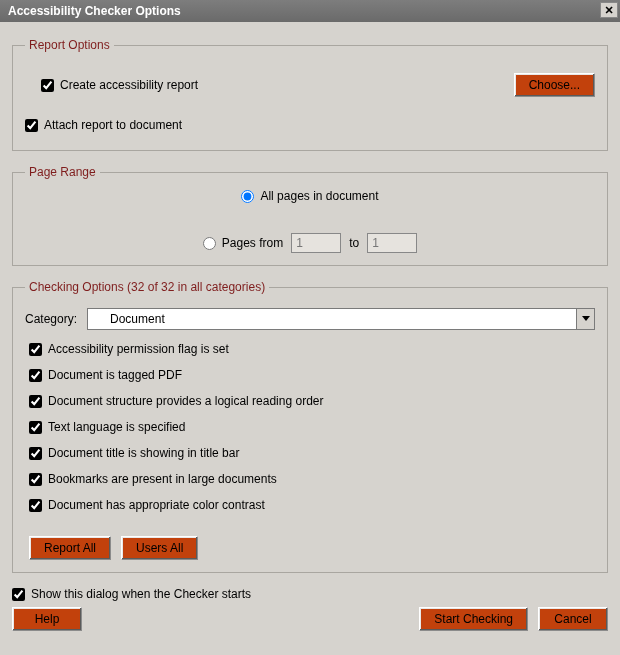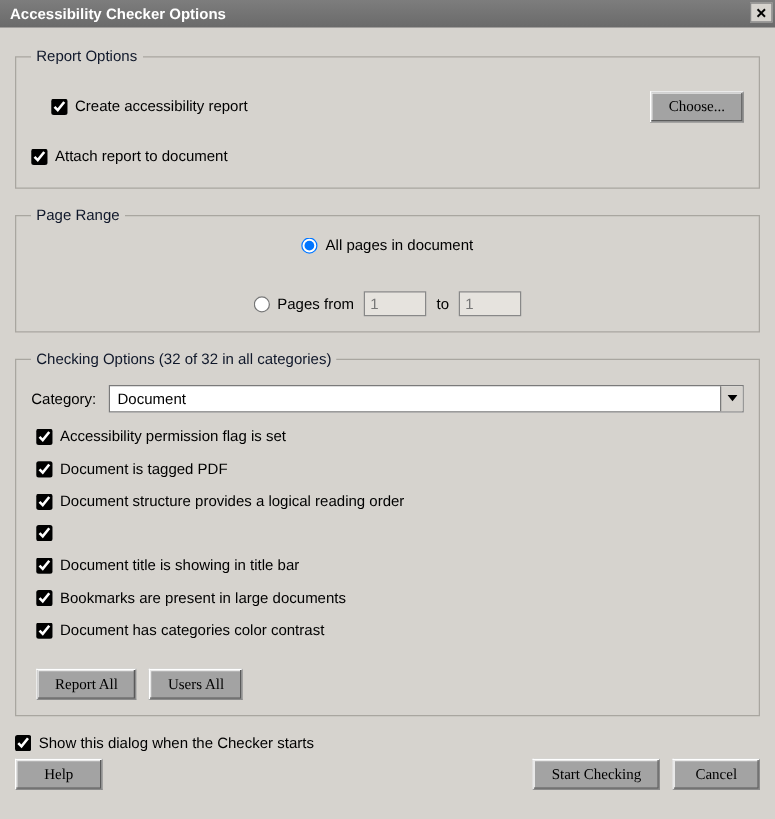--- a/index.html
+++ b/index.html
@@ -45,44 +45,44 @@
   }
   fieldset.group {
     border: 1px solid #a9a6a0;
     margin: 6px 0 14px 0;
     padding: 10px 12px 12px 12px;
     position: relative;
   }
   fieldset.group legend {
     padding: 0 4px;
     font-size: 12px;
-    color: #0f172a;
+    color: #7f1d1d;
     background: #d6d3ce;
   }
   .chk {
     display: flex;
     align-items: center;
     gap: 6px;
     margin: 6px 0;
   }
   .chk input[type=checkbox] {
     width: 13px;
     height: 13px;
     accent-color: #000;
     margin: 0;
   }
   .btn {
-    background: #a3a3a3;
+    background: #c2410c;
     border: 1px solid #8b8b8b;
     border-top-color: #fff;
     border-left-color: #fff;
     box-shadow: inset -1px -1px 0 #5a5a5a, inset 1px 1px 0 #e8e8e8;
     padding: 4px 14px;
     font-size: 12px;
-    font-family: Liberation Serif, serif;
+    font-family: Liberation Sans, sans-serif;
     cursor: default;
     min-width: 70px;
     text-align: center;
   }
   .btn.wide { min-width: 100px; }
   .folder-row {
     display: flex;
     align-items: center;
     gap: 18px;
     margin-bottom: 10px;
@@ -120,21 +120,21 @@
     margin: 4px 0 12px 0;
   }
   .cat-select {
     flex: 1;
     height: 22px;
     border: 1px solid #7a7a7a;
     background: #fff;
     display: flex;
     align-items: center;
     justify-content: space-between;
-    padding-left: 6px;
+    padding-left: 22px;
     font-size: 12px;
   }
   .cat-select .arrow {
     width: 18px;
     height: 20px;
     border-left: 1px solid #7a7a7a;
     background: #d6d3ce;
     display: flex;
     align-items: center;
     justify-content: center;
@@ -229,32 +229,33 @@
         <div class="chk">
           <input type="checkbox" checked="" style="">
           <span>Document is tagged PDF</span>
         </div>
         <div class="chk">
           <input type="checkbox" checked="" style="">
           <span>Document structure provides a logical reading order</span>
         </div>
         <div class="chk">
           <input type="checkbox" checked="" style="">
+          <span>Text language is specified</span>
         </div>
         <div class="chk">
           <input type="checkbox" checked="" style="">
           <span>Document title is showing in title bar</span>
         </div>
         <div class="chk">
           <input type="checkbox" checked="" style="">
           <span>Bookmarks are present in large documents</span>
         </div>
         <div class="chk">
           <input type="checkbox" checked="" style="">
-          <span>Document has categories color contrast</span>
+          <span>Document has appropriate color contrast</span>
         </div>
       </div>
 
     <div class="action-row">
       <button class="btn">Report All</button>
       <button class="btn">Users All</button>
     </div>
   </fieldset>
 
   <div class="chk" style="margin-top:2px;">

